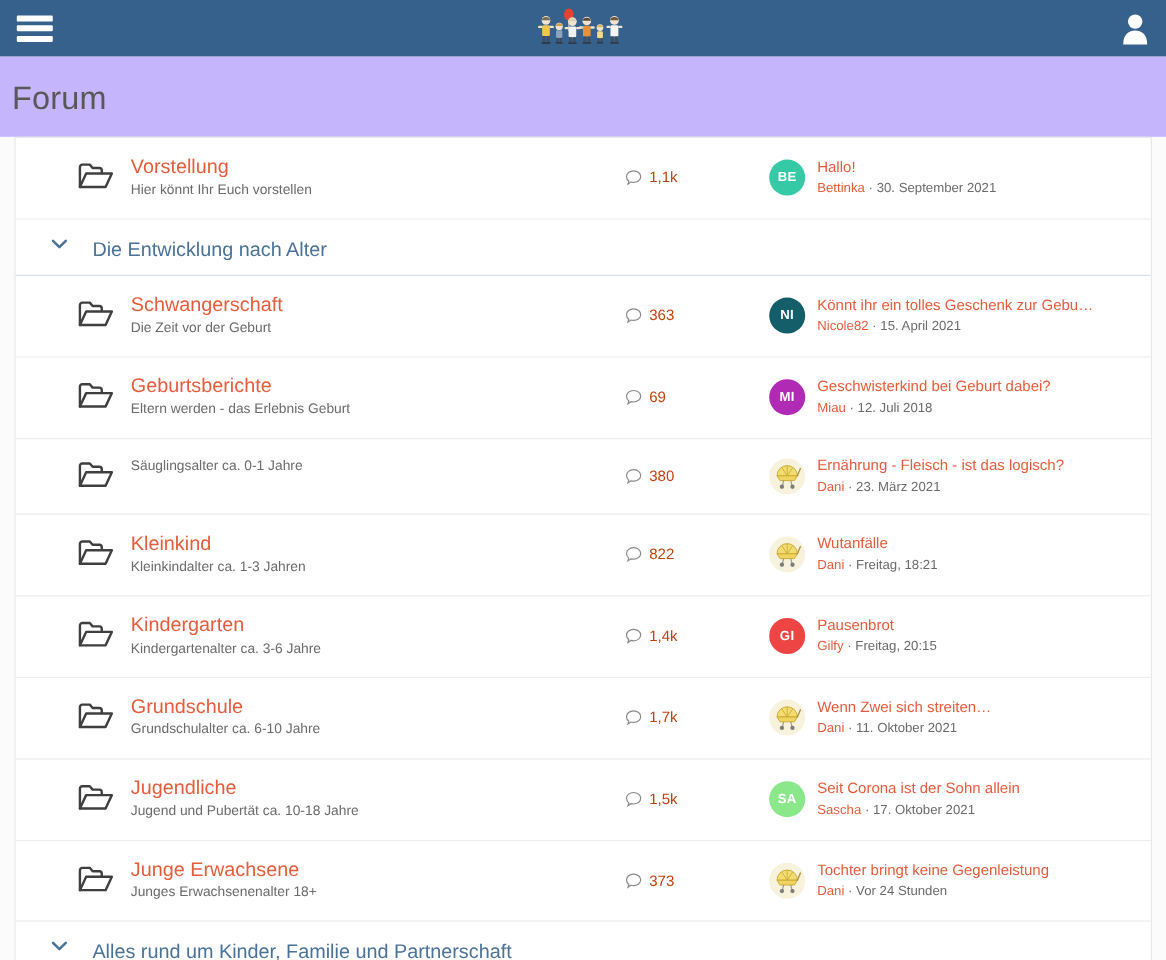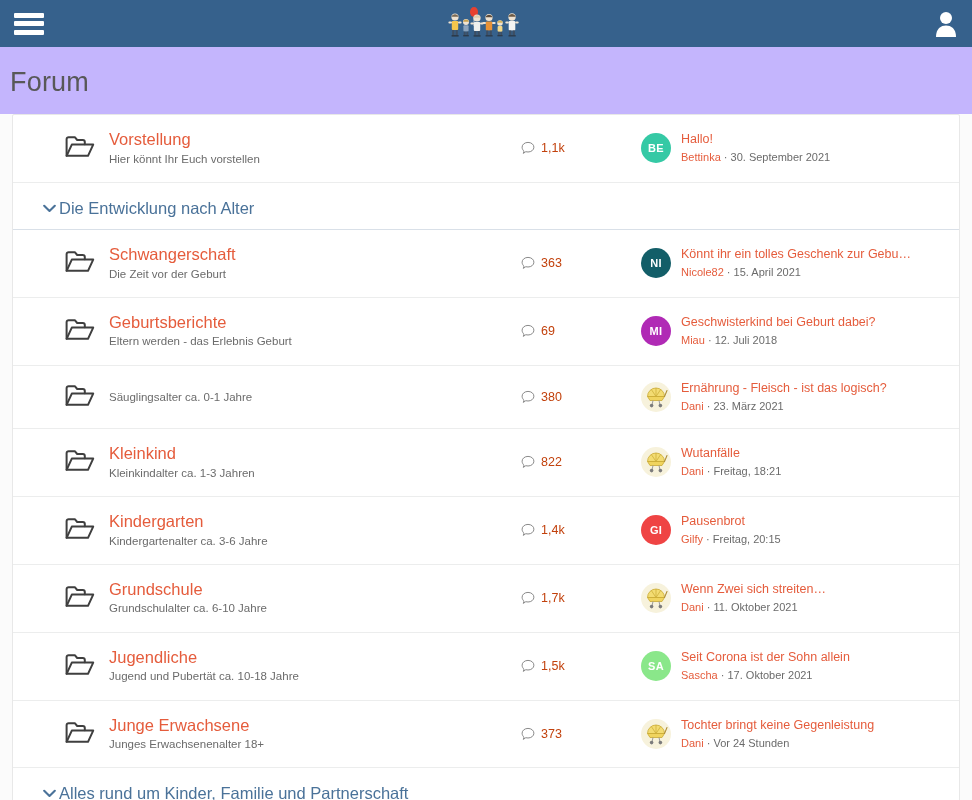--- a/index.html
+++ b/index.html
@@ -62,21 +62,20 @@
   .card {
     margin: 0 12px;
     background: #ffffff;
     border: 1px solid #e8e8e8;
     border-radius: 2px;
   }
 
   
   .forum-row {
     display: flex;
-    align-items: center;
     padding: 14px 18px 14px 22px;
     border-bottom: 1px solid #eceded;
     min-height: 58px;
   }
   .forum-row:last-child { border-bottom: none; }
 
   .folder-icon {
     flex: 0 0 58px;
     display: flex;
     align-items: center;
@@ -155,22 +154,21 @@
     color: #6b6b6b;
     line-height: 1.5;
     margin-top: 1px;
     white-space: nowrap;
   }
   .lp-author { color: #e55c3c; cursor: pointer; }
 
   
   .section-header {
     display: flex;
-    align-items: center;
-    gap: 3px;
+    gap: 21px;
     padding: 16px 18px 11px 30px;
     border-bottom: 1px solid #d9e0e8;
     cursor: pointer;
   }
   .chev { display: block; flex: 0 0 auto; }
   .section-title {
     font-size: 16.5px;
     color: #4a7299;
     font-weight: 400;
   }

